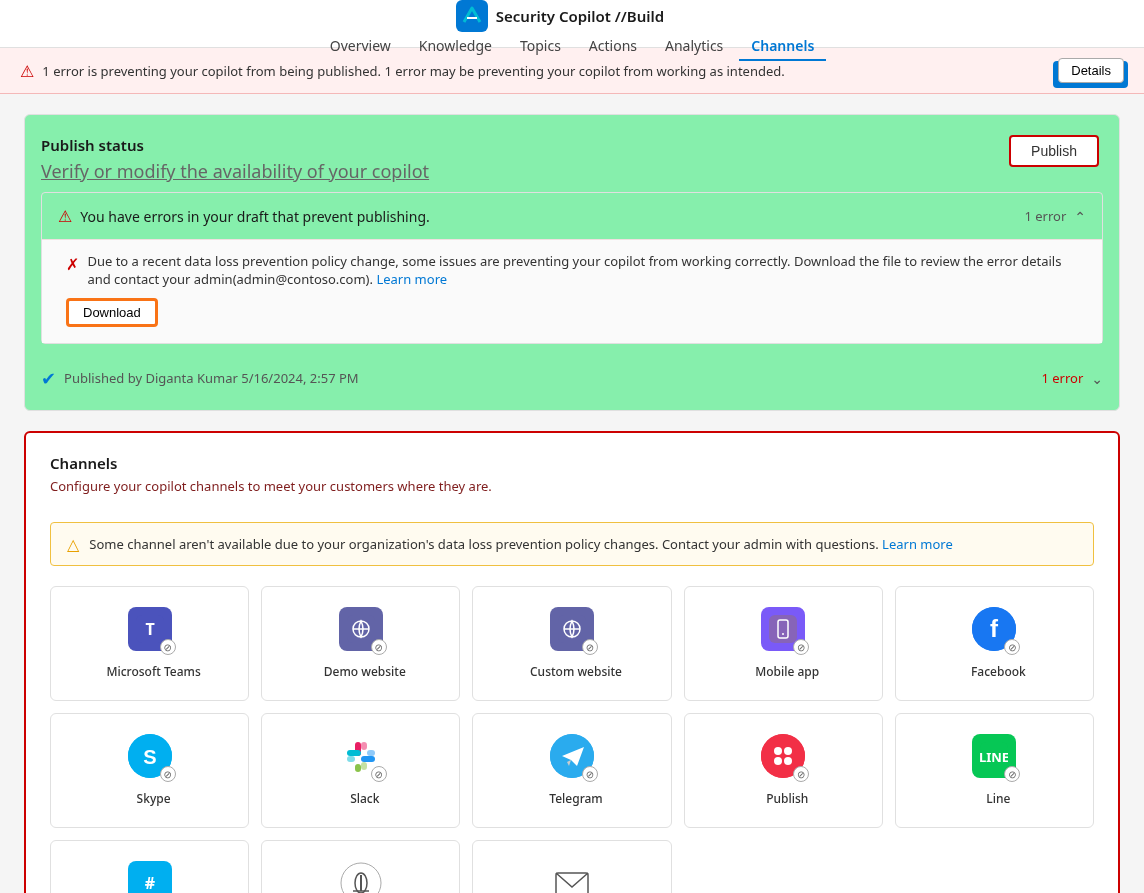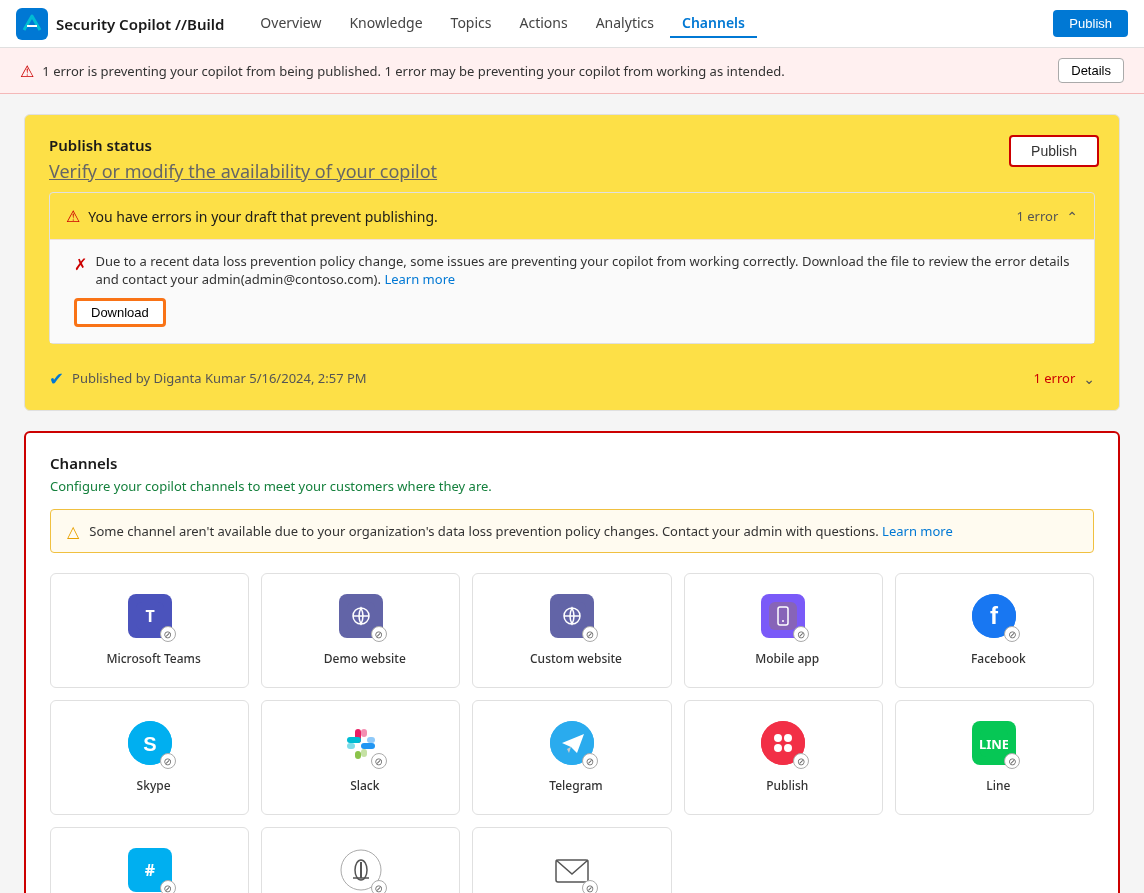--- a/index.html
+++ b/index.html
@@ -1,21 +1,21 @@
 <!DOCTYPE html>
 <html><head>
   <meta charset="utf-8">
   <style>
     * { box-sizing: border-box; margin: 0; padding: 0; }
     body { font-family: 'Segoe UI', system-ui, sans-serif; font-size: 14px; background: #f5f5f5; color: #1a1a1a; }
 
     
     .topnav {
       display: flex; align-items: center; background: #fff;
-      border-bottom: 1px solid #e0e0e0; padding: 0 16px; height: 48px;
+      border-bottom: 1px solid #e0e0e0; padding: 0 16px; height: 48px; flex-direction: column;
     }
     .topnav-logo {
       display: flex; align-items: center; gap: 8px; margin-right: 24px;
     }
     .topnav-logo-icon {
       width: 32px; height: 32px;
     }
     .topnav-title {
       font-size: 15px; font-weight: 600; white-space: nowrap; color: #1a1a1a;
     }
@@ -44,22 +44,22 @@
     .error-banner-details-btn {
       padding: 4px 12px; border: 1px solid #aaa; background: #fff; border-radius: 4px;
       cursor: pointer; font-size: 13px;
     }
 
     
     .main-content { padding: 20px 24px; }
 
     
     .publish-card {
-      background: #fde047; border: 1px solid #e0e0e0; border-radius: 6px;
-      padding: 20px 24px; margin-bottom: 20px; position: relative;
+      background: #86efac; border: 1px solid #e0e0e0; border-radius: 6px;
+      padding: 20px 16px; margin-bottom: 20px; position: relative;
     }
     .publish-card-title { font-size: 15px; font-weight: 600; margin-bottom: 4px; }
     .publish-card-subtitle { font-size: 18px; color: #666; margin-bottom: 9px; text-decoration: underline; }
     .publish-btn-top-right {
       position: absolute; top: 20px; right: 20px;
       padding: 6px 20px; border: 2px solid #c00; background: #fff;
       color: #333; border-radius: 4px; cursor: pointer; font-size: 14px; font-weight: 500;
     }
 
     
@@ -90,21 +90,21 @@
     }
     .published-by-left { display: flex; align-items: center; gap: 8px; font-size: 13px; color: #555; }
     .error-count-right { font-size: 13px; color: #c00; }
 
     
     .channels-card {
       background: #fff; border: 2px solid #c00; border-radius: 6px;
       padding: 20px 24px;
     }
     .channels-title { font-size: 15px; font-weight: 600; margin-bottom: 4px; }
-    .channels-subtitle { font-size: 13px; color: #15803d; margin-bottom: 14px; }
+    .channels-subtitle { font-size: 13px; color: #7f1d1d; margin-bottom: 27px; }
 
     
     .warning-banner {
       background: #fffbf0; border: 1px solid #f0c040; border-radius: 4px;
       padding: 10px 16px; display: flex; align-items: center; gap: 10px;
       font-size: 13px; color: #333; margin-bottom: 20px;
     }
     .warning-icon { color: #e8a000; font-size: 16px; }
     .warning-banner a { color: #0078d4; text-decoration: none; }
 

